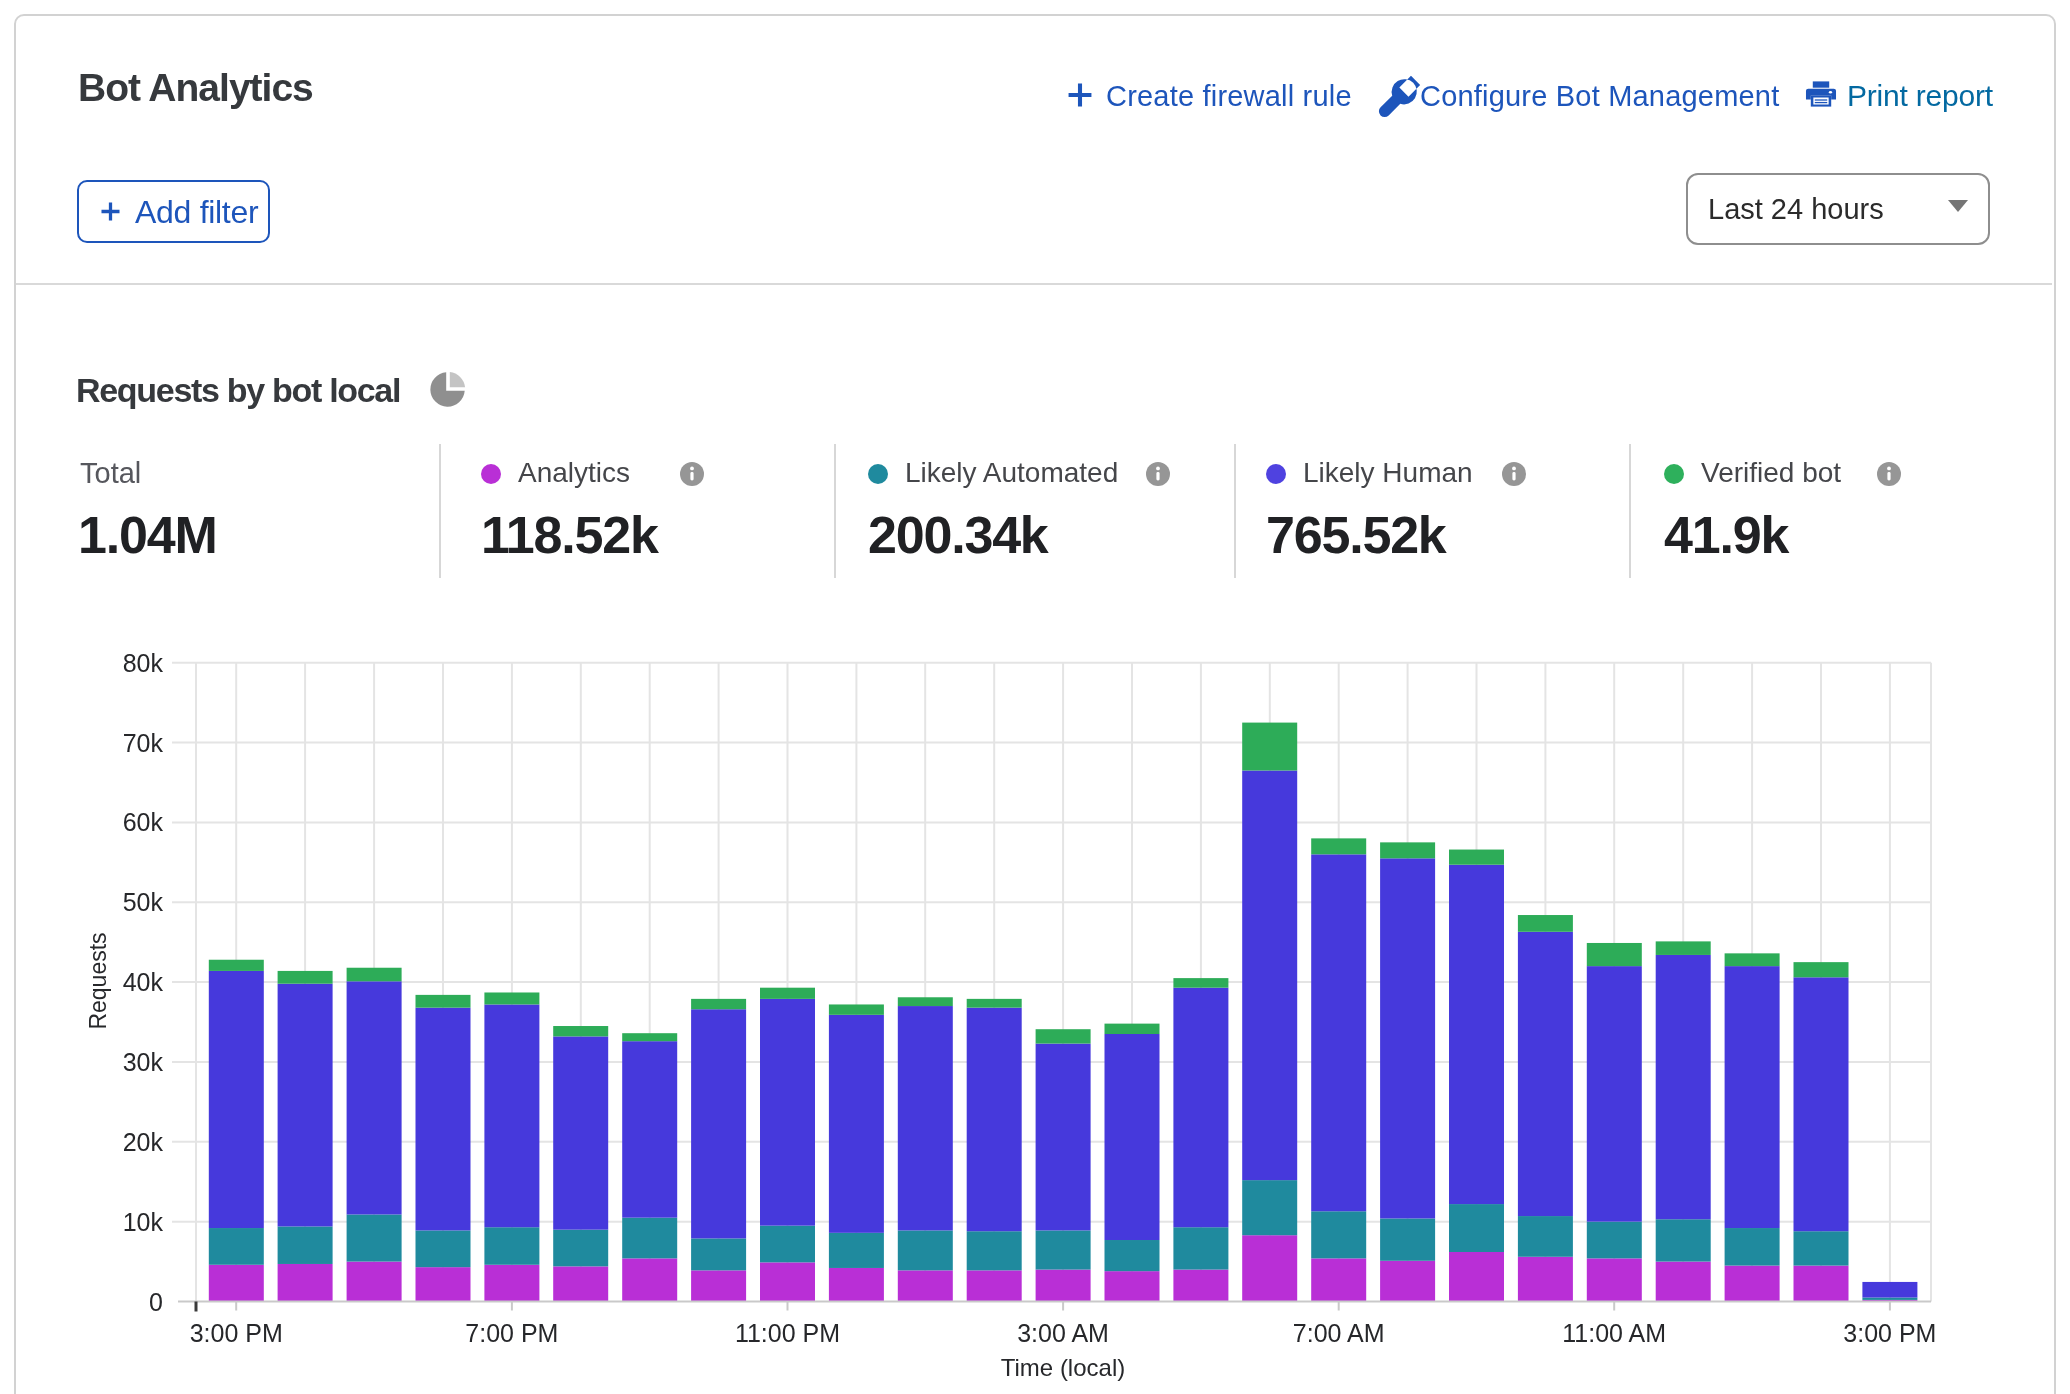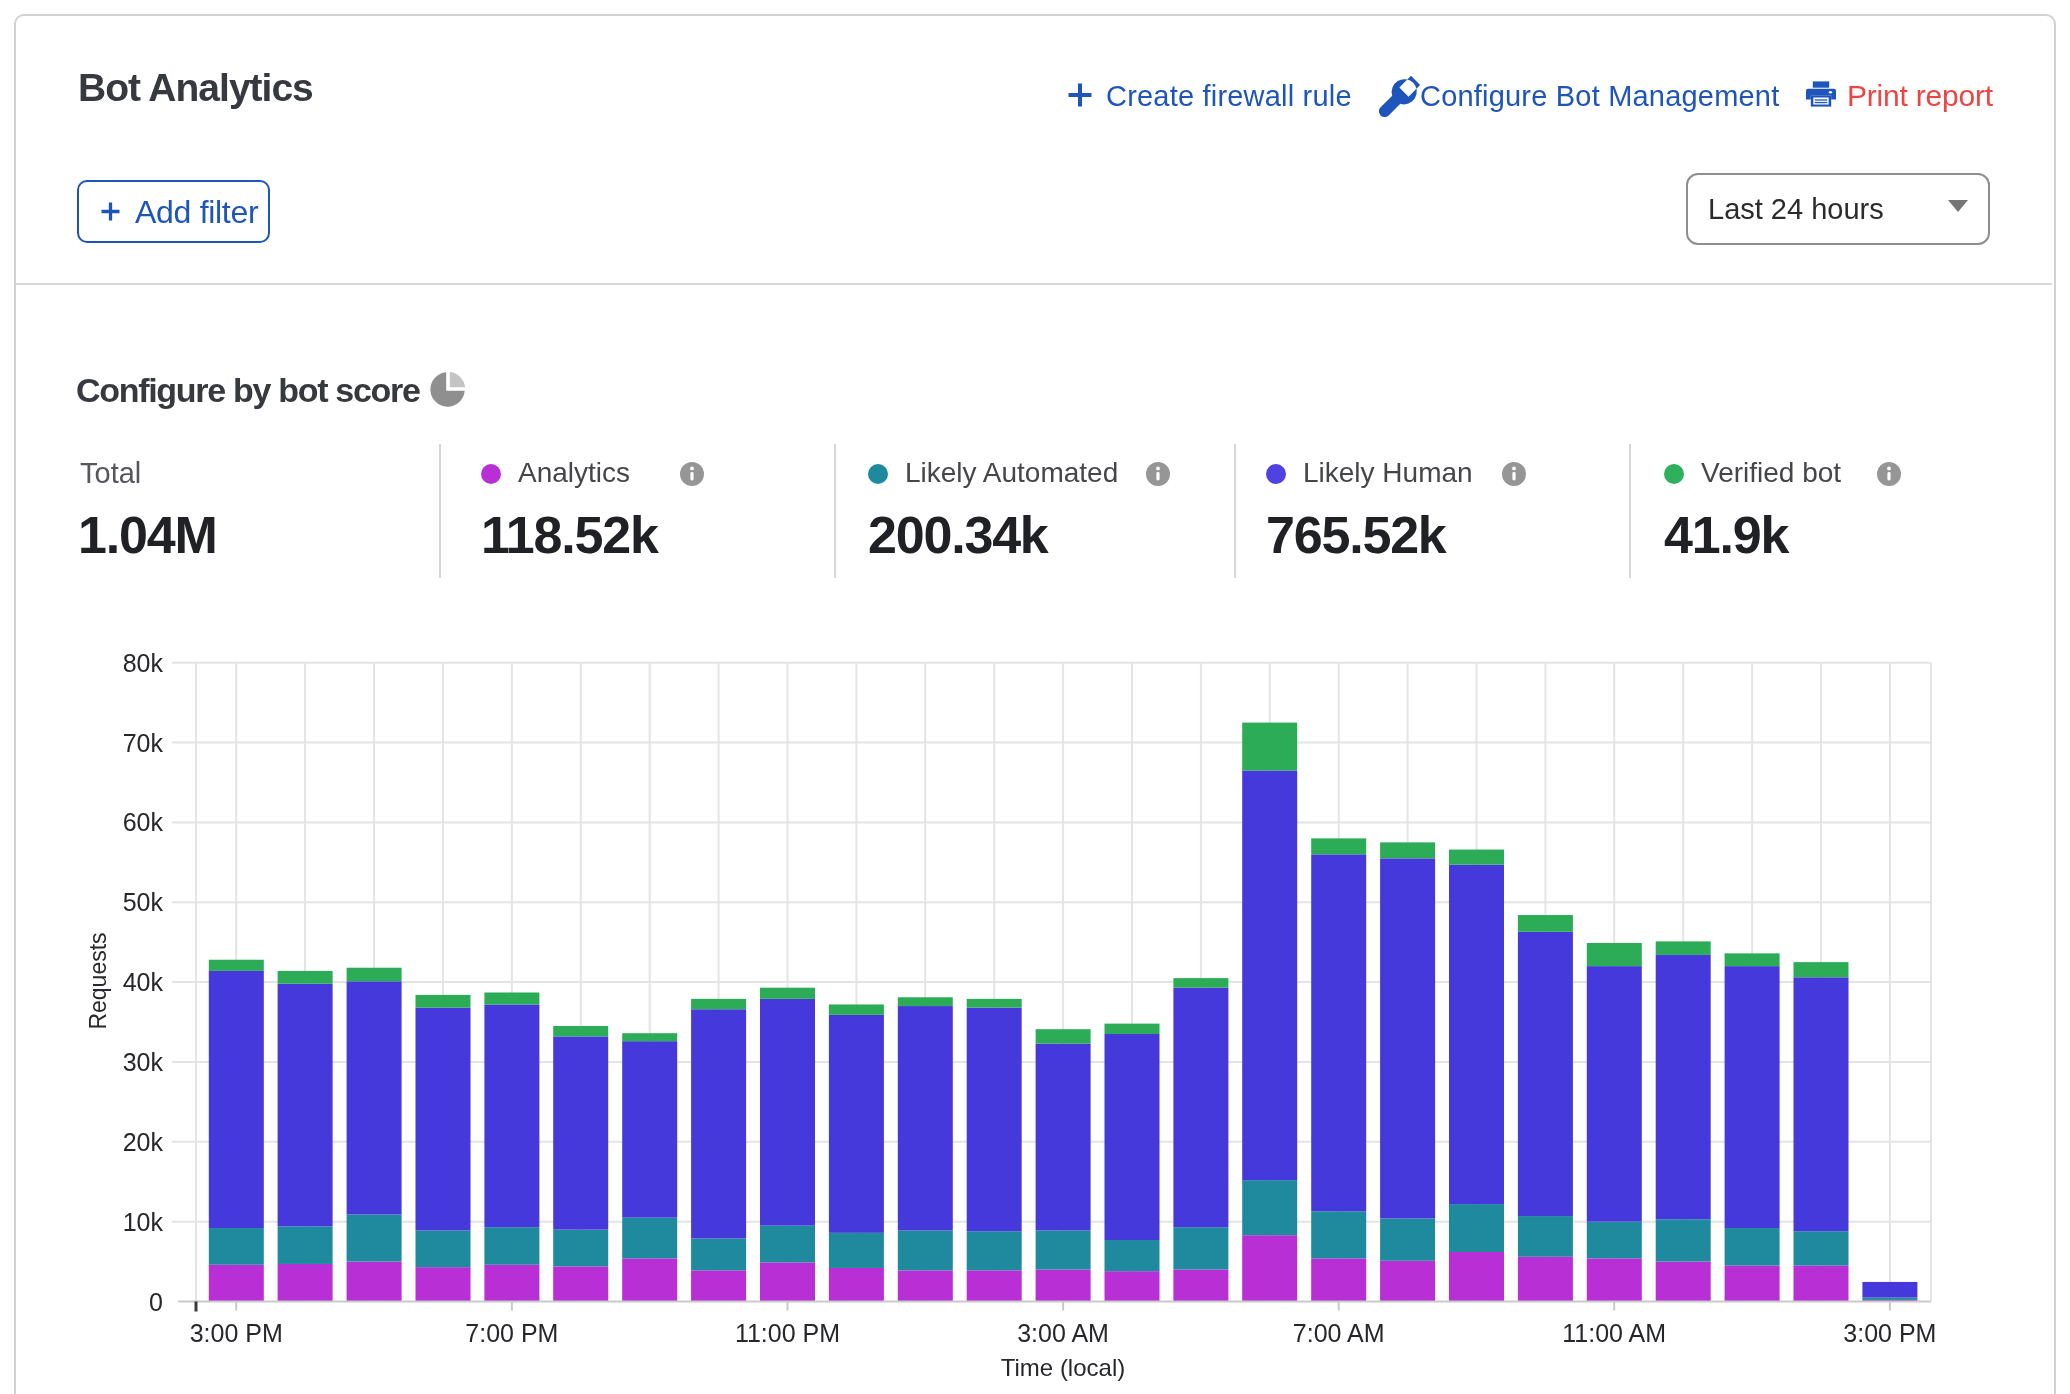--- a/index.html
+++ b/index.html
@@ -15,32 +15,32 @@
 <div style="position:absolute;left:1420px;top:81.5px;font-size:29px;font-weight:400;color:#1d55bb;line-height:1;white-space:nowrap;letter-spacing:0.2px;">Configure Bot Management</div>
 <svg style="position:absolute;left:1804px;top:80px" width="34" height="28" viewBox="0 0 24 24" preserveAspectRatio="none">
     <path fill="#1d55bb" d="M6.2 1.2 h11.6 v5.4 H6.2 z"></path>
     <path fill="#1d55bb" d="M3 7.6 h18 a1.6 1.6 0 0 1 1.6 1.6 v7.6 h-3.4 v-3.6 H4.8 v3.6 H1.4 V9.2 A1.6 1.6 0 0 1 3 7.6 z"></path>
     <path fill="#1d55bb" d="M4.8 13.2 h14.4 v9.6 H4.8 z"></path>
     <path fill="#fff" d="M6.6 15 h10.8 v6 H6.6 z"></path>
     <rect x="7.6" y="16.6" width="8.8" height="1.1" fill="#1d55bb"></rect>
     <rect x="7.6" y="18.8" width="8.8" height="1.1" fill="#1d55bb"></rect>
     <circle cx="18.7" cy="10.5" r="1.15" fill="#fff"></circle>
   </svg>
-<div style="position:absolute;left:1847px;top:80.6px;font-size:30px;font-weight:400;color:#ef4444;line-height:1;white-space:nowrap;letter-spacing:-0.2px;text-align:center;">Print report</div>
+<div style="position:absolute;left:1847px;top:80.6px;font-size:30px;font-weight:400;color:#0369a1;line-height:1;white-space:nowrap;letter-spacing:-0.2px;text-align:center;">Print report</div>
 <div style="position:absolute;left:77px;top:180px;width:189px;height:59px;border:2px solid #1d55bb;border-radius:10px"></div>
 <svg style="position:absolute;left:99px;top:200px" width="23" height="23" viewBox="0 0 24 24">
     <path d="M10.3 2.6 h3.4 v7.7 h7.7 v3.4 h-7.7 v7.7 h-3.4 v-7.7 H2.6 v-3.4 h7.7 z" fill="#1d55bb"></path>
   </svg>
 <div style="position:absolute;left:135px;top:195.9px;font-size:32px;font-weight:400;color:#1d55bb;line-height:1;white-space:nowrap;letter-spacing:-0.3px;">Add filter</div>
 <div style="position:absolute;left:1686px;top:173px;width:300px;height:68px;border:2px solid #8e8e8e;border-radius:12px"></div>
 <div style="position:absolute;left:1708px;top:194.5px;font-size:29px;font-weight:400;color:#2b2b2b;line-height:1;white-space:nowrap;">Last 24 hours</div>
 <svg style="position:absolute;left:1947px;top:199px" width="22" height="14" viewBox="0 0 22 14">
     <path d="M1 1 L21 1 L11 13 Z" fill="#757575"></path>
   </svg>
-<div style="position:absolute;left:76px;top:373.2px;font-size:34px;font-weight:700;color:#36393d;line-height:1;white-space:nowrap;letter-spacing:-1.3px;">Configure by bot score</div>
+<div style="position:absolute;left:76px;top:373.2px;font-size:34px;font-weight:700;color:#36393d;line-height:1;white-space:nowrap;letter-spacing:-1.3px;">Requests by bot local</div>
 <svg style="position:absolute;left:430px;top:371px" width="36" height="36" viewBox="0 0 36 36">
     <path d="M16.2 1.3 A17.2 17.2 0 1 0 34.7 19.8 L16.2 19.8 Z" fill="#8f8f8f"></path>
     <path d="M19.8 0.9 A17.5 17.5 0 0 1 35.1 16.2 L19.8 16.2 Z" fill="#c4c4c4"></path>
   </svg>
 <div style="position:absolute;left:439px;top:444px;width:2px;height:134px;background:#d7d7d7"></div>
 <div style="position:absolute;left:833.5px;top:444px;width:2px;height:134px;background:#d7d7d7"></div>
 <div style="position:absolute;left:1233.5px;top:444px;width:2px;height:134px;background:#d7d7d7"></div>
 <div style="position:absolute;left:1628.5px;top:444px;width:2px;height:134px;background:#d7d7d7"></div>
 <div style="position:absolute;left:80px;top:458.5px;font-size:29px;font-weight:400;color:#56575d;line-height:1;white-space:nowrap;">Total</div>
 <div style="position:absolute;left:78px;top:509.0px;font-size:52px;font-weight:700;color:#202124;line-height:1;white-space:nowrap;letter-spacing:-1.2px;">1.04M</div>

